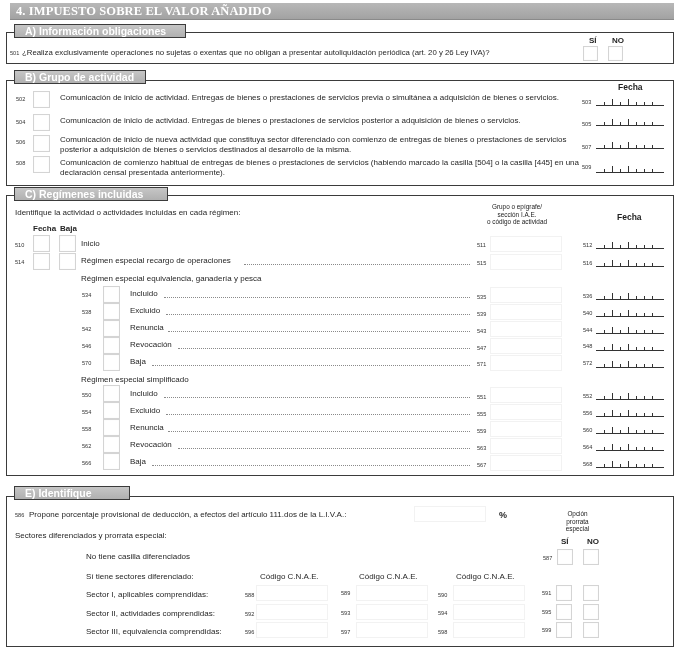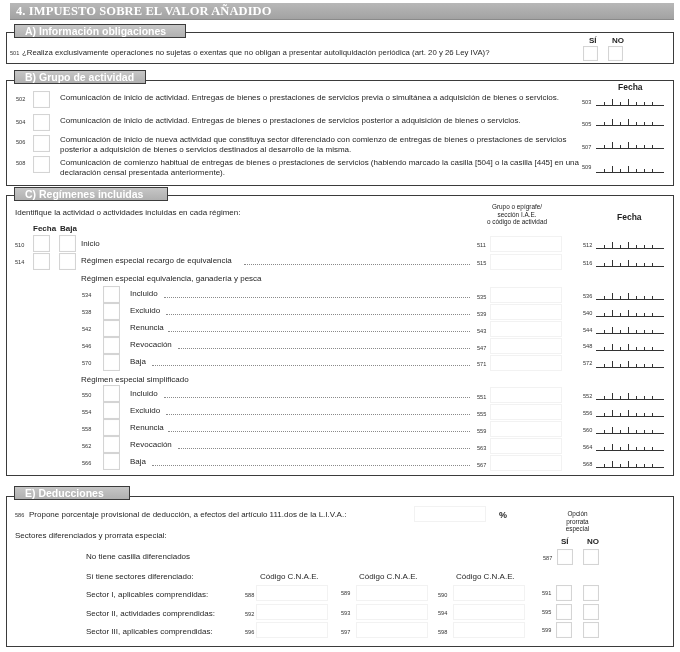--- a/index.html
+++ b/index.html
@@ -148,21 +148,21 @@
     <span class="s" style="left:24px"></span>
     <span class="l" style="left:32px"></span>
     <span class="s" style="left:40px"></span>
     <span class="s" style="left:48px"></span>
     <span class="s" style="left:56px"></span>
 </div>
 
 <div class="code" style="left:15px;top:259px;">514</div>
 <div class="box" style="left:33px;top:253px;"></div>
 <div class="box" style="left:59px;top:253px;"></div>
-<div class="txt" style="left:81px;top:256px;">Régimen especial recargo de equivalencia</div>
+<div class="txt" style="left:81px;top:256px;">Régimen especial recargo de operaciones</div>
 <div class="dots" style="left:244px;top:264px;width:226px;"></div>
 <div class="code" style="left:477px;top:260px;">515</div>
 <div class="field" style="left:490px;top:254px;width:72px;"></div>
 <div class="code" style="left:583px;top:260px;">516</div>
 <div class="date" style="left:596px;top:257px;">
   <span class="s" style="left:8px"></span>
     <span class="l" style="left:16px"></span>
     <span class="s" style="left:24px"></span>
     <span class="l" style="left:32px"></span>
     <span class="s" style="left:40px"></span>
@@ -337,21 +337,21 @@
 <div class="date" style="left:596px;top:458px;">
   <span class="s" style="left:8px"></span>
     <span class="l" style="left:16px"></span>
     <span class="s" style="left:24px"></span>
     <span class="l" style="left:32px"></span>
     <span class="s" style="left:40px"></span>
     <span class="s" style="left:48px"></span>
     <span class="s" style="left:56px"></span>
 </div>
 
-<div class="section-tab" style="left:14px;top:486px;width:116px;">E) Deducciones</div>
+<div class="section-tab" style="left:14px;top:486px;width:116px;">E) Identifique</div>
 <div class="section" style="left:6px;top:496px;width:668px;height:151px;"></div>
 
 <div class="code" style="left:15px;top:512px;">586</div>
 <div class="txt" style="left:29px;top:510px;">Propone porcentaje provisional de deducción, a efectos del artículo 111.dos de la L.I.V.A.:</div>
 <div class="field" style="left:414px;top:506px;width:72px;"></div>
 <div class="txt bold" style="left:499px;top:510px;font-size:9px;">%</div>
 
 <div class="hdr-small" style="left:555px;top:510px;width:45px;">
   <div>Opción</div>
   <div>prorrata</div>
@@ -387,21 +387,21 @@
 <div class="code" style="left:245px;top:611px;">592</div>
 <div class="field" style="left:256px;top:604px;width:72px;"></div>
 <div class="code" style="left:341px;top:610px;">593</div>
 <div class="field" style="left:356px;top:604px;width:72px;"></div>
 <div class="code" style="left:438px;top:610px;">594</div>
 <div class="field" style="left:453px;top:604px;width:72px;"></div>
 <div class="code" style="left:542px;top:609px;">595</div>
 <div class="box" style="left:556px;top:604px;width:16px;height:16px;"></div>
 <div class="box" style="left:583px;top:604px;width:16px;height:16px;"></div>
 
-<div class="txt" style="left:86px;top:627px;">Sector III, aplicables comprendidas:</div>
+<div class="txt" style="left:86px;top:627px;">Sector III, equivalencia comprendidas:</div>
 <div class="code" style="left:245px;top:629px;">596</div>
 <div class="field" style="left:256px;top:622px;width:72px;"></div>
 <div class="code" style="left:341px;top:629px;">597</div>
 <div class="field" style="left:356px;top:622px;width:72px;"></div>
 <div class="code" style="left:438px;top:629px;">598</div>
 <div class="field" style="left:453px;top:622px;width:72px;"></div>
 <div class="code" style="left:542px;top:627px;">599</div>
 <div class="box" style="left:556px;top:622px;width:16px;height:16px;"></div>
 <div class="box" style="left:583px;top:622px;width:16px;height:16px;"></div>
 

